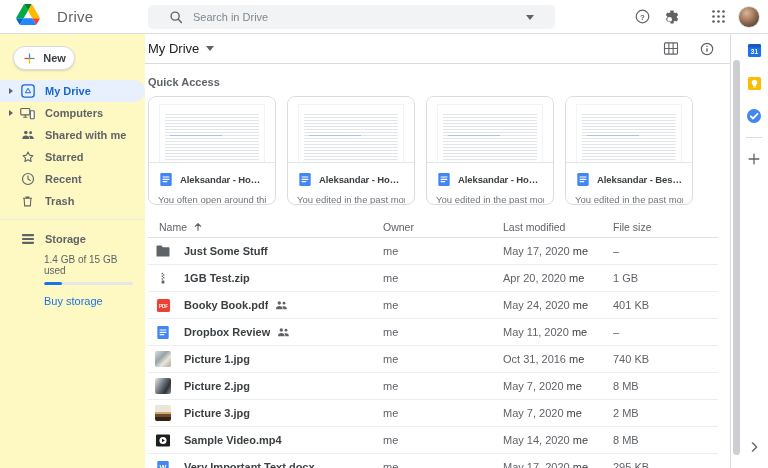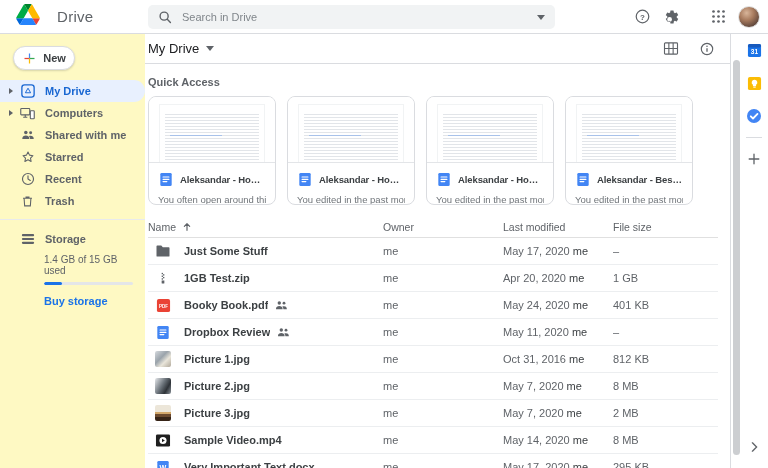--- a/index.html
+++ b/index.html
@@ -6,21 +6,21 @@
   html,body { background:#fff; }
   body { font-family:"Liberation Sans","DejaVu Sans",sans-serif; }
   #app { position:relative; width:768px; height:468px; background:#fff; overflow:hidden; }
 
   
   #topbar { position:absolute; left:0; top:0; width:768px; height:34px; background:#fff;
             border-bottom:1px solid #dadce0; }
   .logo-area { position:absolute; left:16px; top:0; height:33px; display:flex; align-items:center; gap:17px; }
   .logo-area .app-name { font-size:15px; color:#5f6368; letter-spacing:.3px; }
   .searchbar { position:absolute; left:148px; top:5px; width:407px; height:24px; background:#f1f3f4;
-               border-radius:5px; display:flex; align-items:center; padding:0 10px; cursor:text; }
+               border-radius:5px; display:flex; align-items:center; padding:0 21px; cursor:text; }
   .searchbar .ph { font-size:11px; color:#80868b; margin-left:10px; }
   .searchbar .sb-caret { margin-left:auto; display:flex; }
   .topbar-actions { position:absolute; right:0; top:0; height:33px; display:flex; align-items:center; padding-right:8px; }
   .tb-icon { display:flex; align-items:center; justify-content:center; width:24px; height:24px; cursor:pointer; }
   .gap12 { width:6px; } .gap28 { width:22px; } .gap16 { width:8px; }
   .avatar { width:22px; height:22px; border-radius:50%; cursor:pointer;
             background:radial-gradient(circle at 38% 30%, #d8b59a 0%, #a97c5f 38%, #5d453a 78%, #3a2c26 100%);
             border:1px solid #e0e0e0; }
 
   
@@ -35,21 +35,21 @@
   .nav-item .caret { width:10px; display:flex; justify-content:center; }
   .nav-item .nicon { width:15px; height:15px; margin-left:4px; display:flex; align-items:center; justify-content:center; }
   .nav-item .nlabel { margin-left:10px; font-size:11px; font-weight:bold; color:#5f6368; }
   .nav-item.active { background:#e8f0fe; }
   .nav-item.active .nlabel { color:#1967d2; }
   .sb-divider { height:1px; background:#e8eaed; margin-top:7px; }
   .storage-block { margin-top:8px; }
   .usage { margin:4px 12px 0 44px; font-size:10px; color:#5f6368; }
   .bar { margin:6px 12px 0 44px; height:3px; border-radius:2px; background:#e4e6e8; overflow:hidden; }
   .bar-fill { height:100%; background:#1a73e8; border-radius:2px; }
-  .buy { margin:10px 0 0 44px; font-size:11px; font-weight:bold; color:#1a73e8; cursor:pointer; }
+  .buy { margin:10px 0 0 44px; font-size:11px; font-weight:normal; color:#1a73e8; cursor:pointer; }
 
   
   #main { position:absolute; left:145px; top:34px; right:38px; bottom:0; background:#fff; overflow:hidden; }
   .content-header { height:30px; border-bottom:1px solid #dadce0; display:flex; align-items:center;
                     padding:0 14px 0 3px; }
   .ch-title { font-size:13px; color:#202124; cursor:pointer; display:flex; align-items:center; gap:7px; }
   .ch-actions { margin-left:auto; display:flex; align-items:center; gap:18px; }
   .ch-actions .tb-icon { width:18px; height:18px; }
   .scroll { padding:0 12px 0 3px; }
   .qa-title { margin-top:12px; font-size:11px; font-weight:bold; color:#5f6368; }
@@ -64,21 +64,21 @@
   .page::before { content:""; position:absolute; left:10px; top:30px; width:50%; height:1px; background:#a8c2ea; }
   .card-footer { padding:8px 9px 0; }
   .card-title-row { display:flex; align-items:center; gap:6px; }
   .card-title { font-size:9.5px; font-weight:bold; color:#3c4043; white-space:nowrap; overflow:hidden;
                 text-overflow:ellipsis; letter-spacing:-.1px; }
   .card-sub { margin-top:7px; font-size:9.5px; color:#70757a; white-space:nowrap; overflow:hidden; }
 
   .table { margin-top:12px; }
   .thead, .trow { display:grid; grid-template-columns:235px 120px 110px 1fr; align-items:center; }
   .thead { height:21px; border-bottom:1px solid #e0e0e0; font-size:10.5px; color:#5f6368; }
-  .th-name { display:flex; align-items:center; gap:6px; cursor:pointer; }
+  .th-name { display:flex; align-items:center; gap:6px; cursor:pointer;margin-left:11px; }
   .trow { height:27px; border-bottom:1px solid #eceef0; font-size:11px; color:#5f6368; cursor:pointer; }
   .cell-name { display:flex; align-items:center; padding-left:7px; min-width:0; }
   .ficon { width:16px; height:16px; display:flex; align-items:center; justify-content:center; flex:0 0 auto; }
   .fname { margin-left:13px; font-weight:bold; color:#3c4043; white-space:nowrap; overflow:hidden; text-overflow:ellipsis; }
   .fshared { margin-left:7px; display:flex; align-items:center; }
   .cell-mod .editor { color:#3c4043; }
   .thumb { width:16px; height:16px; border-radius:2px; }
   .image-icon-1 { background:linear-gradient(135deg,#d6dade 0%,#9aa3ab 40%,#e9e5da 65%,#b0a89a 100%); }
   .image-icon-2 { background:linear-gradient(120deg,#e8eaed 0%,#6b737a 45%,#2e3338 72%,#8d959c 100%); }
   .image-icon-3 { background:linear-gradient(#ece6d9 0 42%, #d3a86b 42% 55%, #6b4a2f 55% 72%, #362417 72% 100%); }
@@ -508,21 +508,21 @@
       <span class="ficon">
                   <span class="thumb image-icon-1"></span>
                 </span>
       <span class="fname">Picture 1.jpg</span>
       <span class="fshared"></span>
     </span>
     <span class="cell-owner">me</span>
     <span class="cell-mod">
       <span>Oct 31, 2016</span> <span class="editor">me</span>
     </span>
-    <span class="cell-size">812 KB</span>
+    <span class="cell-size">740 KB</span>
   </div>
 
   <div class="trow">
     <span class="cell-name">
       <span class="ficon">
                   <span class="thumb image-icon-2"></span>
                 </span>
       <span class="fname">Picture 2.jpg</span>
       <span class="fshared"></span>
     </span>

